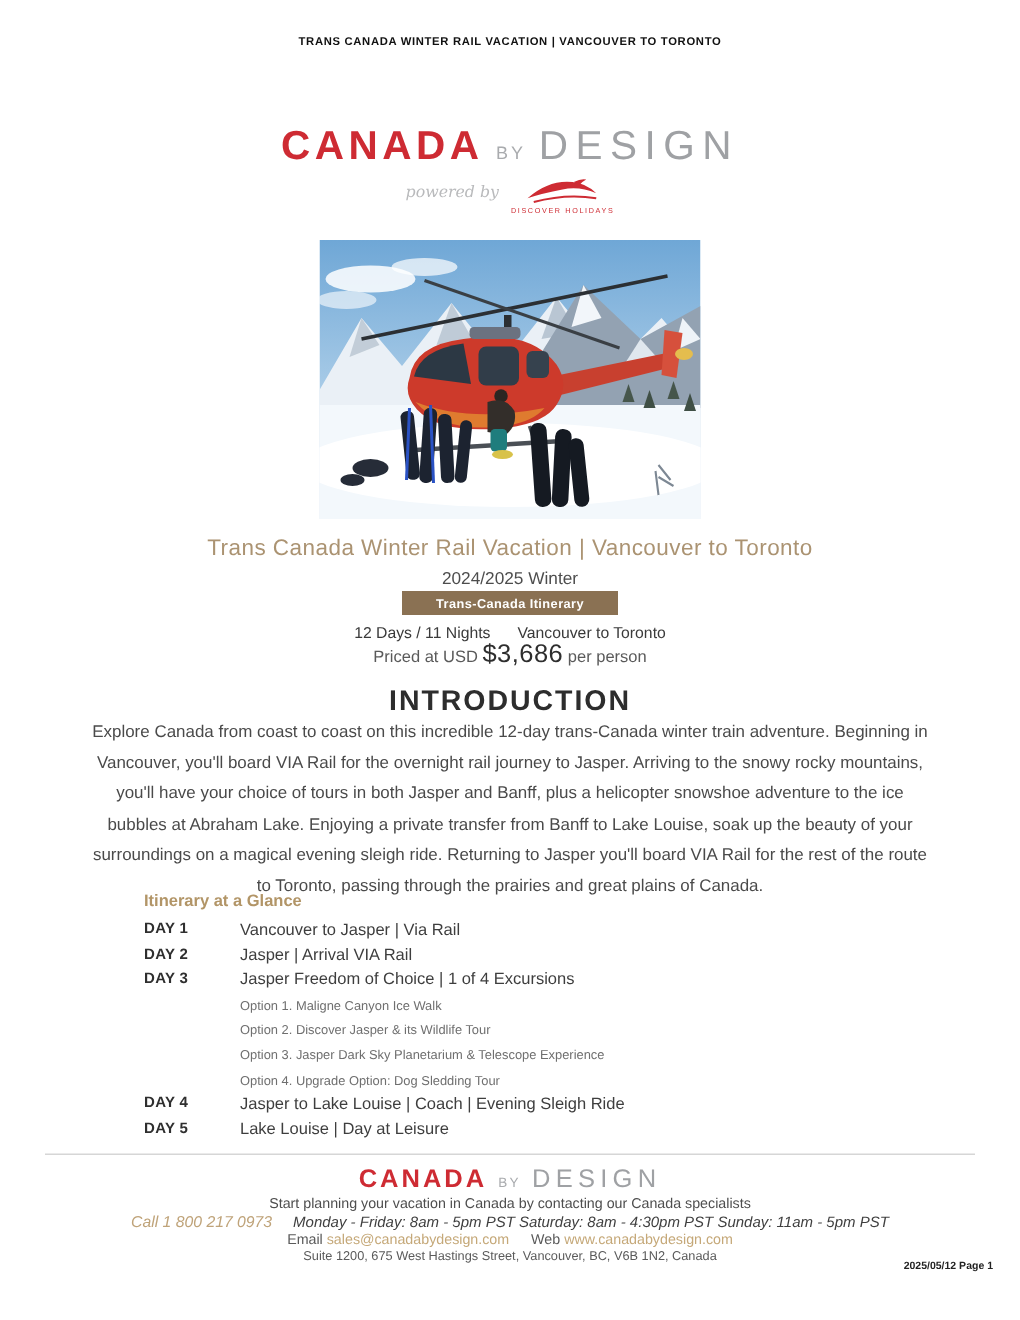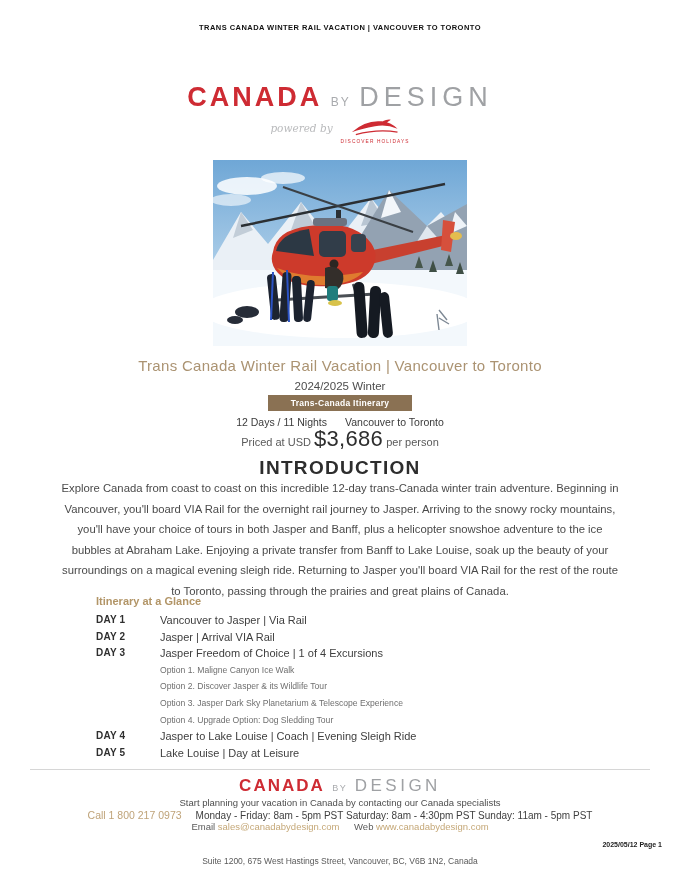--- a/index.html
+++ b/index.html
@@ -29,21 +29,21 @@
 
   
   .title{top:357px;font-size:15px;color:#ab9372;letter-spacing:.3px;}
   .season{top:380px;font-size:11.5px;color:#4d4d4d;}
   .badge-wrap{top:392px;}
   .badge{display:inline-block;width:144px;background:#8a7153;color:#fff;
          font-size:8.5px;font-weight:bold;letter-spacing:.3px;padding:3.5px 0 3px;}
   .meta{top:416px;font-size:10.5px;color:#3a3a3a;}
   .meta .gap{display:inline-block;width:18px;}
   .price{top:426px;font-size:11px;color:#5a5a5a;}
-  .price .amount{font-size:22px;color:#2e2e2e;letter-spacing:.3px;}
+  .price .amount{font-size:17px;color:#2e2e2e;letter-spacing:.3px;}
 
   
   .intro-h{top:457px;font-size:19px;font-weight:bold;letter-spacing:1.3px;color:#2d2d2d;}
   .intro-p{top:478px;left:58px;width:564px;text-align:center;font-size:11.3px;
            line-height:20.5px;color:#4a4a4a;}
 
   
   .glance-h{left:96px;top:595px;font-size:11px;font-weight:bold;color:#b29567;}
   .glance-rows{left:96px;top:612px;width:500px;}
   .g-row{display:flex;line-height:16.6px;}
@@ -51,26 +51,26 @@
   .g-row .txt{font-size:11px;color:#3e3e3e;}
   .g-row.opt .txt{font-size:8.6px;color:#6f6f6f;}
 
   
   .divider{left:30px;top:769px;width:620px;height:1px;background:#d6d6d6;}
   .logo-foot{top:776px;}
   .logo-foot .canada{font-size:17px;font-weight:bold;color:#ce2b33;letter-spacing:2px;}
   .logo-foot .by{font-size:9px;color:#a9abae;letter-spacing:1.5px;margin:0 3px;}
   .logo-foot .design{font-size:17px;color:#9fa1a4;letter-spacing:3.5px;}
   .tagline{top:797px;font-size:9.5px;color:#4e4e4e;}
-  .callline{top:809px;font-size:10px;color:#3f3f3f;}
+  .callline{top:809px;font-size:10px;color:#3f3f3f;font-style:italic;}
   .callline .call{color:#bfa379;font-size:10.5px;margin-right:14px;}
   .emailline{top:821px;font-size:9.5px;color:#5a5a5a;}
   .emailline a{color:#c5a878;text-decoration:none;margin-top:12px;}
   .emailline .weblbl{margin-left:12px;}
-  .address{top:832px;font-size:8.5px;color:#5a5a5a;margin-top:24px;}
+  .address{top:832px;font-size:8.5px;color:#5a5a5a;}
   .pagenum{top:841px;right:18px;left:auto;width:auto;font-size:7px;font-weight:bold;color:#222;}
 </style>
 </head>
 <body>
 
 <div class="page">
 
   <div class="abs ctr hdr-top">TRANS CANADA WINTER RAIL VACATION | VANCOUVER TO TORONTO</div>
 
   <div class="abs ctr logo-main">

